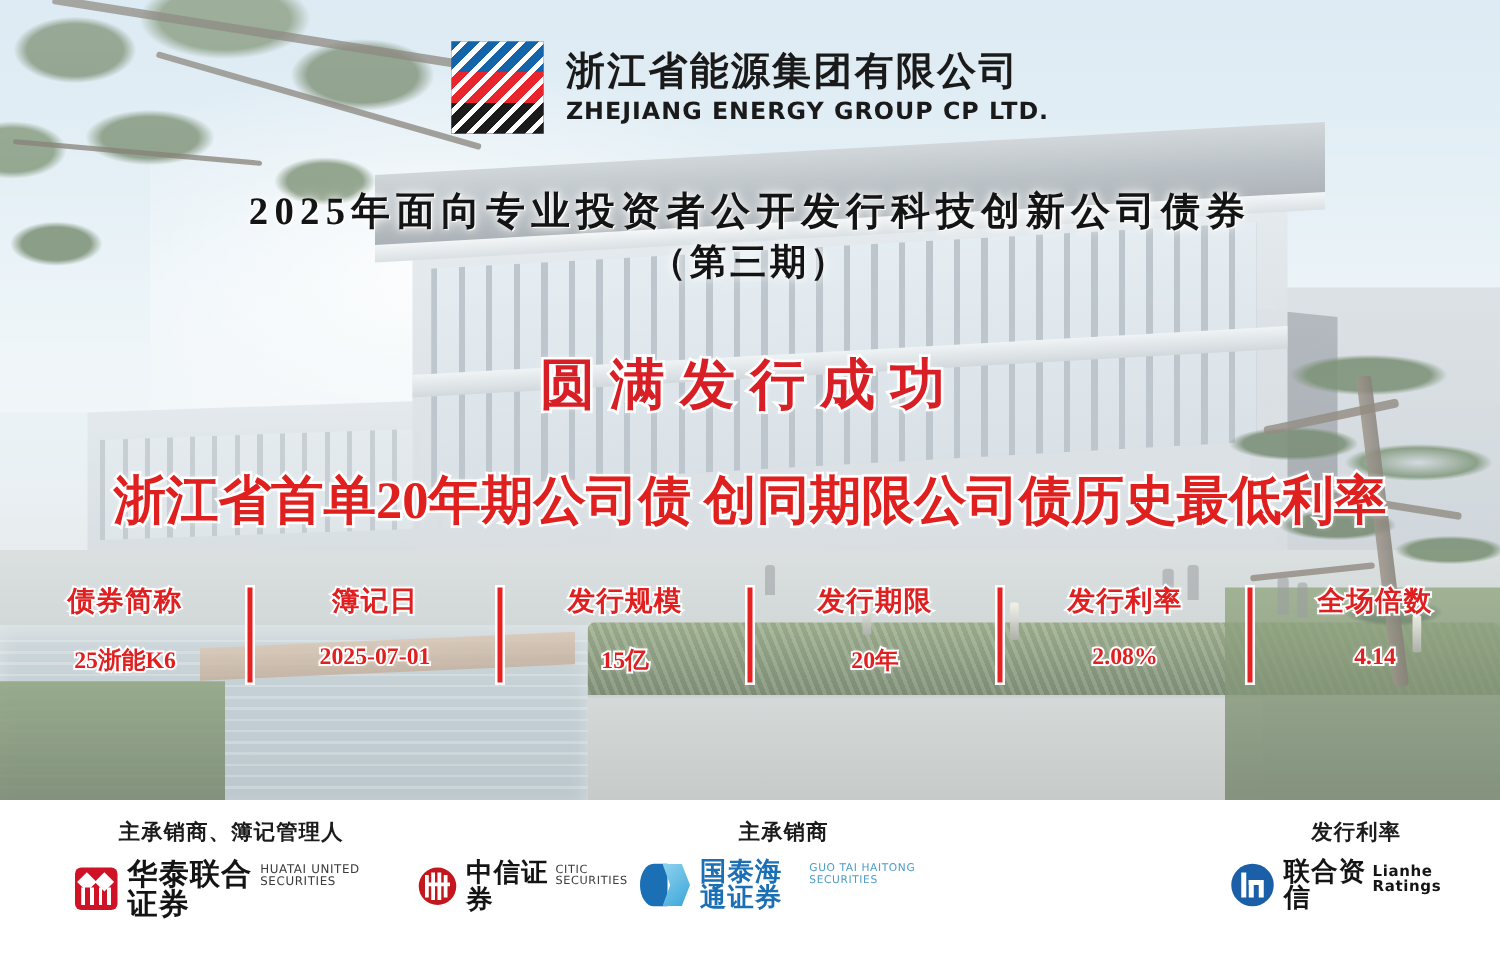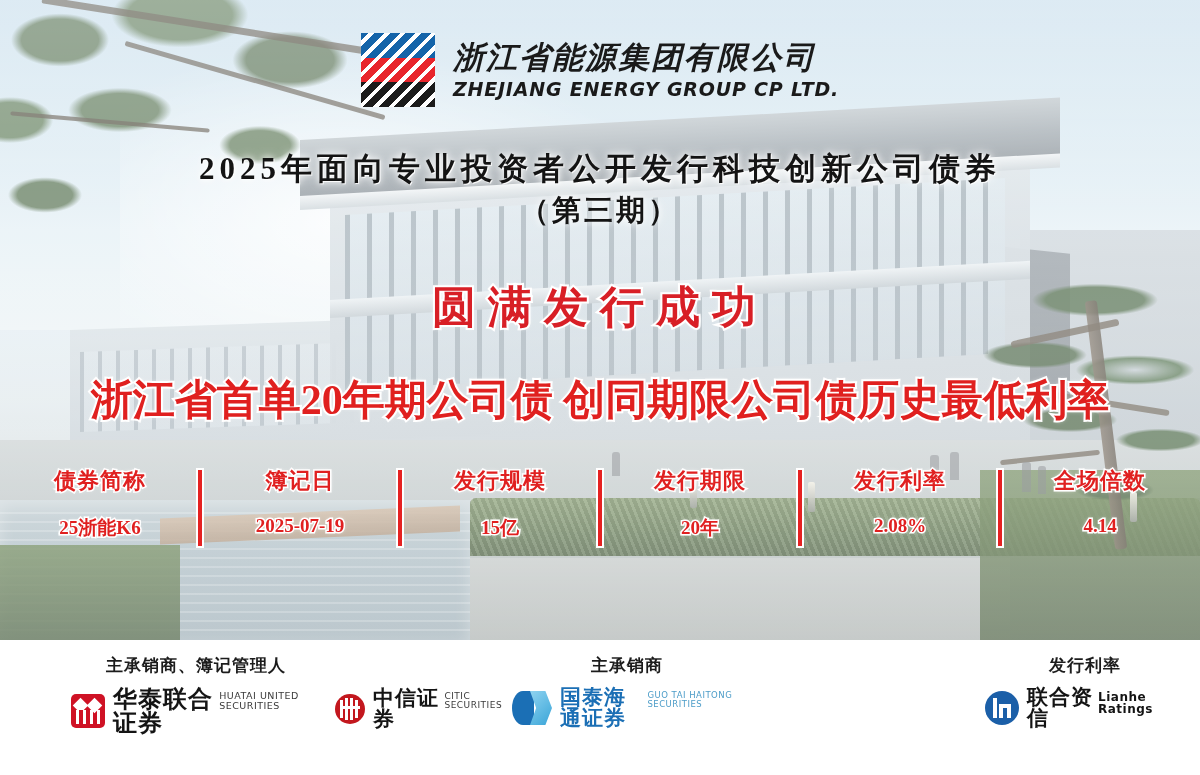--- a/index.html
+++ b/index.html
@@ -100,21 +100,21 @@
   
   .content{position:absolute;left:0;top:0;width:1200px;height:640px;}
 
   .logo-row{position:absolute;left:0;top:33px;width:1200px;display:flex;justify-content:center;align-items:center;gap:18px;}
   .logo-mark{position:relative;width:74px;height:74px;flex:0 0 auto;overflow:hidden;
     background:linear-gradient(180deg,#1464a9 0%,#1464a9 33.34%,#e8252c 33.34%,#e8252c 66.67%,#1b1b1b 66.67%,#1b1b1b 100%);}
   .logo-mark .stripes{position:absolute;inset:0;
     background:repeating-linear-gradient(-45deg,rgba(255,255,255,0) 0px,rgba(255,255,255,0) 7px,#ffffff 7px,#ffffff 11px);}
   .logo-mark .stripe-fade{position:absolute;inset:0;
     background:linear-gradient(135deg,rgba(255,255,255,0) 0%,rgba(255,255,255,0) 52%,rgba(0,0,0,0) 52%);}
-  .logo-text{display:flex;flex-direction:column;justify-content:center;line-height:1;font-style:italic;}
+  .logo-text{display:flex;flex-direction:column;justify-content:center;line-height:1;}
   .logo-cn{font-family:"DejaVu Sans","Liberation Sans",sans-serif;font-weight:bold;font-size:31px;color:#1a1a1a;letter-spacing:2px;}
   .logo-en{font-family:"DejaVu Sans","Liberation Sans",sans-serif;font-weight:bold;font-size:19px;color:#1a1a1a;letter-spacing:.8px;margin-top:7px;}
 
   .title-block{position:absolute;left:0;top:150px;width:1200px;text-align:center;color:#141414;}
   .title-line1{font-size:31px;font-weight:bold;letter-spacing:5px;line-height:1.25;
     text-shadow:0 0 6px rgba(255,255,255,.95),0 0 12px rgba(255,255,255,.85),1px 1px 0 rgba(255,255,255,.9);}
   .title-line2{font-size:29px;font-weight:bold;letter-spacing:3px;line-height:1.5;
     text-shadow:0 0 6px rgba(255,255,255,.95),0 0 12px rgba(255,255,255,.85);}
 
   .headline{position:absolute;left:0;top:278px;width:1200px;text-align:center;
@@ -263,21 +263,21 @@
     <div class="stats">
       <div class="stat">
         <div class="stat-label">债券简称</div>
         <div class="stat-value">25浙能K6</div>
       </div>
       <div class="divider">
           <i></i>
         </div>
       <div class="stat">
         <div class="stat-label">簿记日</div>
-        <div class="stat-value">2025-07-19</div>
+        <div class="stat-value">2025-07-01</div>
       </div>
       <div class="divider">
           <i></i>
         </div>
       <div class="stat">
         <div class="stat-label">发行规模</div>
         <div class="stat-value">15亿</div>
       </div>
       <div class="divider">
           <i></i>
@@ -300,21 +300,21 @@
         <div class="stat-label">全场倍数</div>
         <div class="stat-value">4.14</div>
       </div>
     </div>
 
   </div>
 
   <div class="footer">
     <div class="f-grid">
 
-      <div class="f-col" style="left:71px;top:14px;width:250px;justify-content:space-between;">
+      <div class="f-col" style="left:60px;top:14px;width:250px;justify-content:space-between;">
         <div class="f-cap">主承销商、簿记管理人</div>
         <div class="f-logo">
           <div class="ht-mark">
               <div class="ht-bars"></div>
             </div>
           <div class="f-name-wrap">
             <div class="f-cn ht-cn">华泰联合证券</div>
             <div class="f-en ht-en">HUATAI UNITED SECURITIES</div>
           </div>
         </div>

